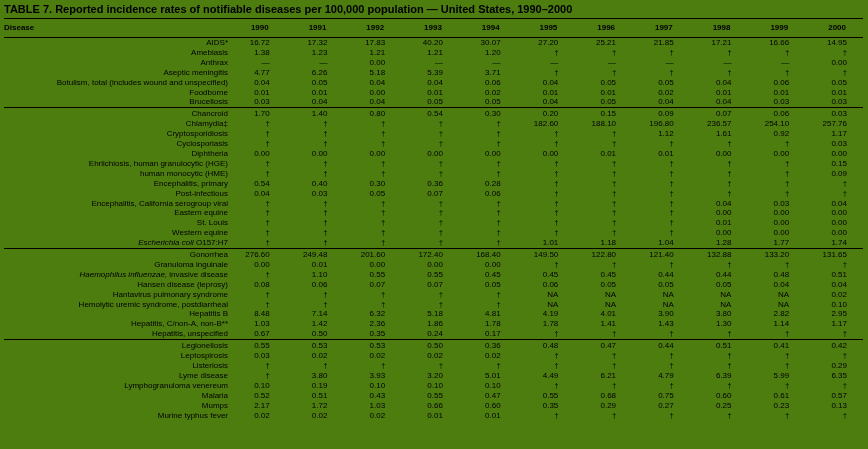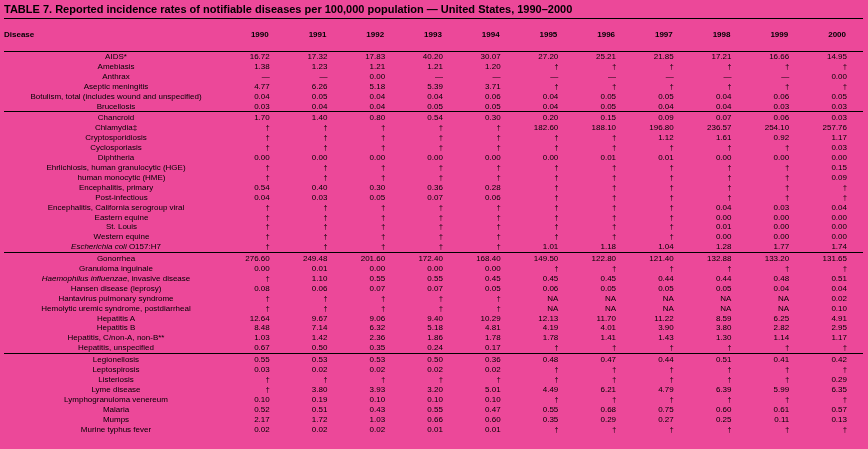--- a/index.html
+++ b/index.html
@@ -1,38 +1,38 @@
 <!DOCTYPE html>
 <html><head>
 <meta charset="utf-8">
 <style>
   html, body { margin:0; padding:0; background:#fff; }
   .page {
     width:868px; height:449px; box-sizing:border-box;
-    background:#ec4899; color:#000; overflow:hidden;
+    background:#4d7c0f; color:#000; overflow:hidden;
     padding:3px 5px 0 4px;
     font-family:"Liberation Sans", sans-serif;
   }
   .title {
     font-size:11px; font-weight:bold; line-height:13px;
     margin:0 0 2px 0; white-space:nowrap;
   }
   table { width:100%; border-collapse:collapse; table-layout:fixed; }
   thead th {
     font-size:8px; font-weight:bold; line-height:10px;
     border-top:1.4px solid #000; border-bottom:1px solid #000;
-    padding:11px 0; white-space:nowrap;margin-left:32px;
+    padding:4px 0; white-space:nowrap;margin-left:32px;
   }
   th.disease-col { text-align:left; width:224px; }
   th.year-col { text-align:right; padding-right:17px; }
   tbody td {
     font-size:8px; line-height:9.9px; padding:0;
     white-space:nowrap; vertical-align:top;
   }
-  td.disease { text-align:center; }
+  td.disease { text-align:right; }
   td.disease.indent { padding-left:11px; }
   td.val { text-align:right; padding-right:16px; }
   td.val.dagger { font-size:7px; }
   tr.group-start td { border-top:1px solid #000; padding-top:1px;margin-top:26px; }
   i { font-style:italic; }
 </style>
 </head>
 <body>
 
 <div class="page">
@@ -119,20 +119,34 @@
           <td class="val">0.04</td>
           <td class="val">0.06</td>
           <td class="val">0.04</td>
           <td class="val">0.05</td>
           <td class="val">0.05</td>
           <td class="val">0.04</td>
           <td class="val">0.06</td>
           <td class="val">0.05</td>
         </tr>
         <tr>
+          <td class="disease indent">Foodborne</td>
+          <td class="val">0.01</td>
+          <td class="val">0.01</td>
+          <td class="val">0.00</td>
+          <td class="val">0.01</td>
+          <td class="val">0.02</td>
+          <td class="val">0.01</td>
+          <td class="val">0.01</td>
+          <td class="val">0.02</td>
+          <td class="val">0.01</td>
+          <td class="val">0.01</td>
+          <td class="val">0.01</td>
+        </tr>
+        <tr>
           <td class="disease">Brucellosis</td>
           <td class="val">0.03</td>
           <td class="val">0.04</td>
           <td class="val">0.04</td>
           <td class="val">0.05</td>
           <td class="val">0.05</td>
           <td class="val">0.04</td>
           <td class="val">0.05</td>
           <td class="val">0.04</td>
           <td class="val">0.04</td>
@@ -413,34 +427,20 @@
           <td class="val dagger">†</td>
           <td class="val dagger">†</td>
           <td class="val">NA</td>
           <td class="val">NA</td>
           <td class="val">NA</td>
           <td class="val">NA</td>
           <td class="val">NA</td>
           <td class="val">0.10</td>
         </tr>
         <tr>
-          <td class="disease">Hepatitis A</td>
-          <td class="val">12.64</td>
-          <td class="val">9.67</td>
-          <td class="val">9.06</td>
-          <td class="val">9.40</td>
-          <td class="val">10.29</td>
-          <td class="val">12.13</td>
-          <td class="val">11.70</td>
-          <td class="val">11.22</td>
-          <td class="val">8.59</td>
-          <td class="val">6.25</td>
-          <td class="val">4.91</td>
-        </tr>
-        <tr>
           <td class="disease">Hepatitis B</td>
           <td class="val">8.48</td>
           <td class="val">7.14</td>
           <td class="val">6.32</td>
           <td class="val">5.18</td>
           <td class="val">4.81</td>
           <td class="val">4.19</td>
           <td class="val">4.01</td>
           <td class="val">3.90</td>
           <td class="val">3.80</td>
@@ -563,21 +563,21 @@
           <td class="disease">Mumps</td>
           <td class="val">2.17</td>
           <td class="val">1.72</td>
           <td class="val">1.03</td>
           <td class="val">0.66</td>
           <td class="val">0.60</td>
           <td class="val">0.35</td>
           <td class="val">0.29</td>
           <td class="val">0.27</td>
           <td class="val">0.25</td>
-          <td class="val">0.11</td>
+          <td class="val">0.23</td>
           <td class="val">0.13</td>
         </tr>
         <tr>
           <td class="disease">Murine typhus fever</td>
           <td class="val">0.02</td>
           <td class="val">0.02</td>
           <td class="val">0.02</td>
           <td class="val">0.01</td>
           <td class="val">0.01</td>
           <td class="val dagger">†</td>

